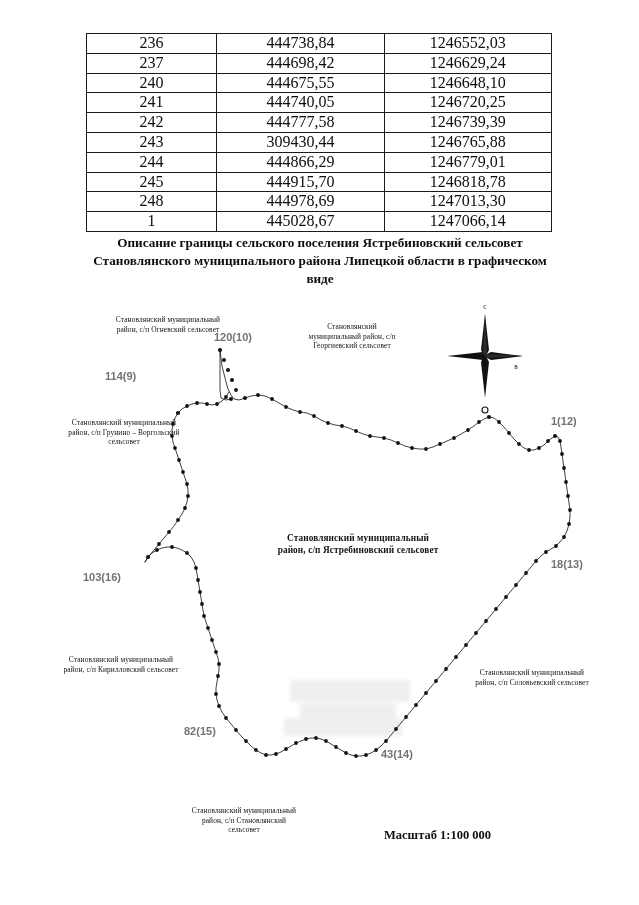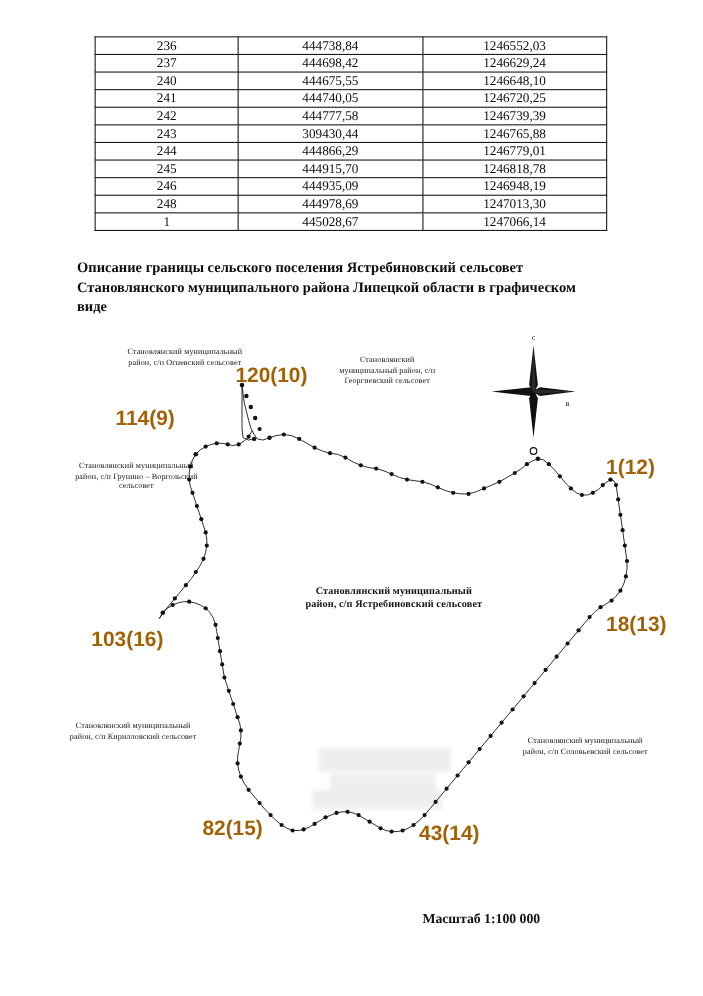--- a/index.html
+++ b/index.html
@@ -19,41 +19,42 @@
   
   #coord-table-wrap {
     position: absolute;
     left: 86px;
     top: 33px;
     width: 466px;
   }
   table.coords {
     border-collapse: collapse;
     width: 100%;
-    font-size: 12px;
+    font-size: 16px;
     line-height: 1.05;
   }
   table.coords td {
     border: 1px solid #1a1a1a;
     text-align: center;
     padding: 1px 2px 1px;
     height: 13px;
     font-family: "Liberation Serif", serif;
     white-space: nowrap;
   }
   table.coords td.c-num   { width: 28%; }
   table.coords td.c-x     { width: 36%; }
   table.coords td.c-y     { width: 36%; }
 
   
   #doc-title {
     position: absolute;
     left: 70px;
     top: 234px;
     width: 500px;
+    text-align: center;
     font-size: 13.2px;
     font-weight: bold;
     line-height: 1.38;
     font-family: "Liberation Serif", serif;
   }
 
   
   #map-area {
     position: absolute;
     left: 0;
@@ -78,22 +79,22 @@
   }
   .map-label.bold-label {
     font-weight: bold;
     font-size: 9.3px;
     line-height: 1.33;
   }
   .vertex-label {
     position: absolute;
     font-family: "Liberation Sans", sans-serif;
     font-weight: bold;
-    font-size: 19px;
-    color: #a16207;
+    font-size: 11px;
+    color: #737373;
     white-space: nowrap;
   }
   #scale-text {
     position: absolute;
     font-family: "Liberation Serif", serif;
     font-weight: bold;
     font-size: 12.5px;
     color: #111;
     white-space: nowrap;
   }
@@ -141,25 +142,20 @@
         </tr>
         <tr>
           <td class="c-num">244</td>
           <td class="c-x">444866,29</td>
           <td class="c-y">1246779,01</td>
         </tr>
         <tr>
           <td class="c-num">245</td>
           <td class="c-x">444915,70</td>
           <td class="c-y">1246818,78</td>
-        </tr>
-        <tr>
-          <td class="c-num">246</td>
-          <td class="c-x">444935,09</td>
-          <td class="c-y">1246948,19</td>
         </tr>
         <tr>
           <td class="c-num">248</td>
           <td class="c-x">444978,69</td>
           <td class="c-y">1247013,30</td>
         </tr>
         <tr>
           <td class="c-num">1</td>
           <td class="c-x">445028,67</td>
           <td class="c-y">1247066,14</td>
@@ -351,29 +347,30 @@
   <div class="map-label" style="left:300px; top:22px; width:104px;">Становлянский муниципальный район, с/п Георгиевский сельсовет</div>
 
   <div class="map-label" style="left:62px; top:118px; width:124px;">Становлянский муниципальный район, с/п Грунино – Воргольский сельсовет</div>
 
   <div class="map-label bold-label" style="left:272px; top:232px; width:172px;">Становлянский муниципальный район, с/п Ястребиновский сельсовет</div>
 
   <div class="map-label" style="left:63px; top:355px; width:116px;">Становлянский муниципальный район, с/п Кирилловский сельсовет</div>
 
   <div class="map-label" style="left:472px; top:368px; width:120px;">Становлянский муниципальный район, с/п Соловьевский сельсовет</div>
 
+  <div class="map-label" style="left:186px; top:506px; width:116px;">Становлянский муниципальный район, с/п Становлянский сельсовет</div>
 
   <div class="vertex-label" style="left:214px; top:31px;">120(10)</div>
 
   <div class="vertex-label" style="left:105px; top:70px;">114(9)</div>
 
   <div class="vertex-label" style="left:551px; top:115px;">1(12)</div>
 
   <div class="vertex-label" style="left:83px; top:271px;">103(16)</div>
 
   <div class="vertex-label" style="left:551px; top:258px;">18(13)</div>
 
-  <div class="vertex-label" style="left:184px; top:443px;text-align:right;">82(15)</div>
+  <div class="vertex-label" style="left:184px; top:425px;text-align:right;">82(15)</div>
 
   <div class="vertex-label" style="left:381px; top:448px;">43(14)</div>
 
   <div id="scale-text" style="left:384px; top:528px;">Масштаб 1:100 000</div>
 </div>
 
 </body></html>

